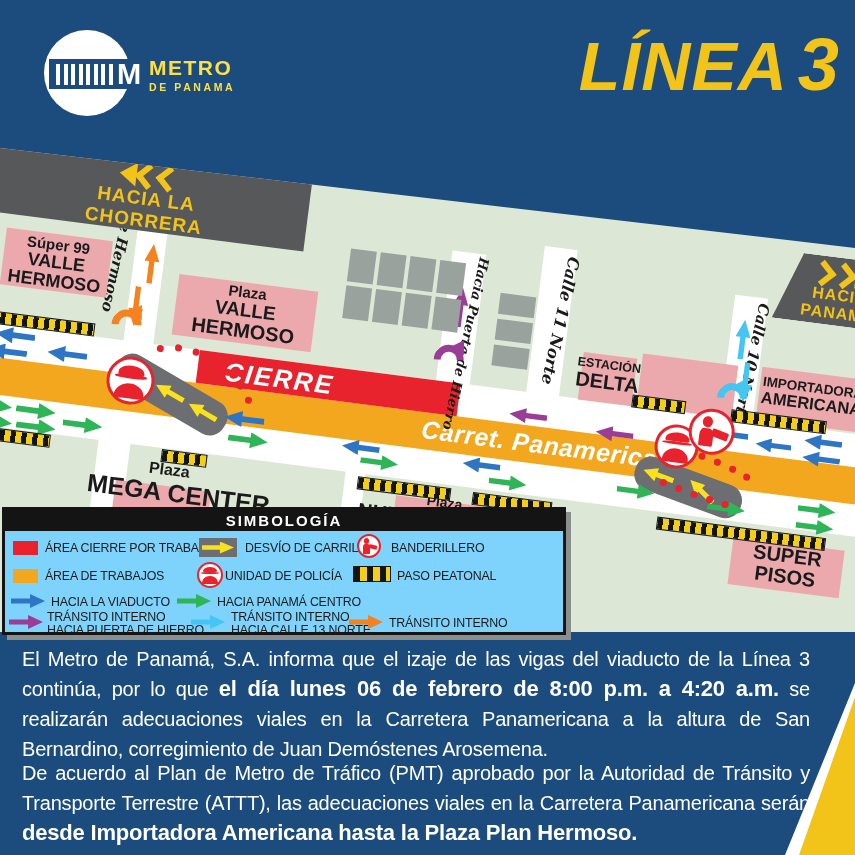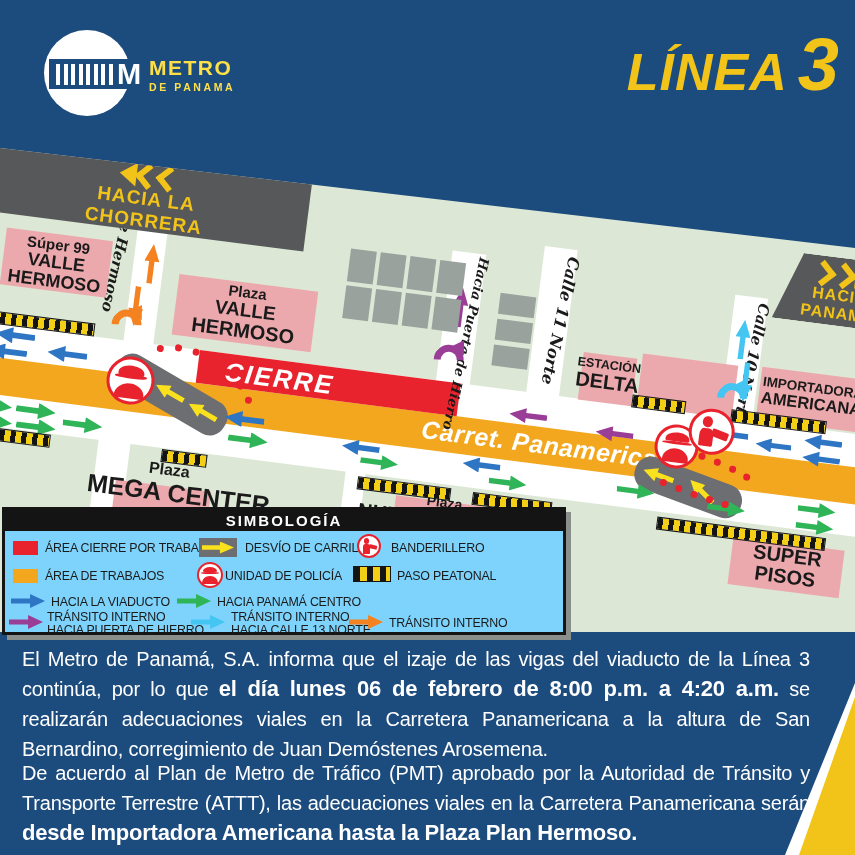--- a/index.html
+++ b/index.html
@@ -9,21 +9,21 @@
   .logo{position:absolute;left:44px;top:30px;width:86px;height:86px;background:#fff;border-radius:50%;z-index:3}
   .logo .band{position:absolute;left:5px;top:29px;width:100px;height:30px;background:#1c4b7e;
               display:flex;align-items:center;padding-left:7px}
   .logo .bar{width:4px;height:21px;background:#fff;margin-right:3.5px}
   .logo .m{color:#fff;font-weight:bold;font-size:29px;line-height:1;margin-left:1px}
   .brand{position:absolute;left:149px;top:56px;color:#fde047;z-index:3}
   .brand .t1{font-size:21px;font-weight:bold;letter-spacing:1.5px}
   .brand .t2{font-size:10.5px;font-weight:bold;letter-spacing:2.6px;margin-top:1px}
   .linea{position:absolute;top:22px;right:16px;color:#f2c318;font-style:italic;font-weight:bold;
          z-index:3;display:flex;align-items:baseline;gap:10px}
-  .linea .w{font-size:52px;letter-spacing:1px}
+  .linea .w{font-size:68px;letter-spacing:1px}
   .linea .n{font-size:74px}
   .subtitle{position:absolute;top:97px;right:8px;text-align:right;color:#f2c318;font-weight:bold;
             font-size:23.5px;line-height:30px;z-index:3;letter-spacing:.2px}
   
   .map-bg{position:absolute;left:0;top:0;width:855px;height:632px;background:#dce8d5;
           clip-path:polygon(0 148px,855px 248px,855px 632px,0 632px)}
   .map-rot{position:absolute;left:0;top:140px;width:980px;height:540px;
            transform:rotate(7.3deg);transform-origin:0 0}
   .road-white{position:absolute;left:-30px;top:183px;width:1020px;height:102px;background:#fff}
   .road-orange{position:absolute;left:-30px;top:216px;width:1020px;height:37px;background:#f2a71e}

